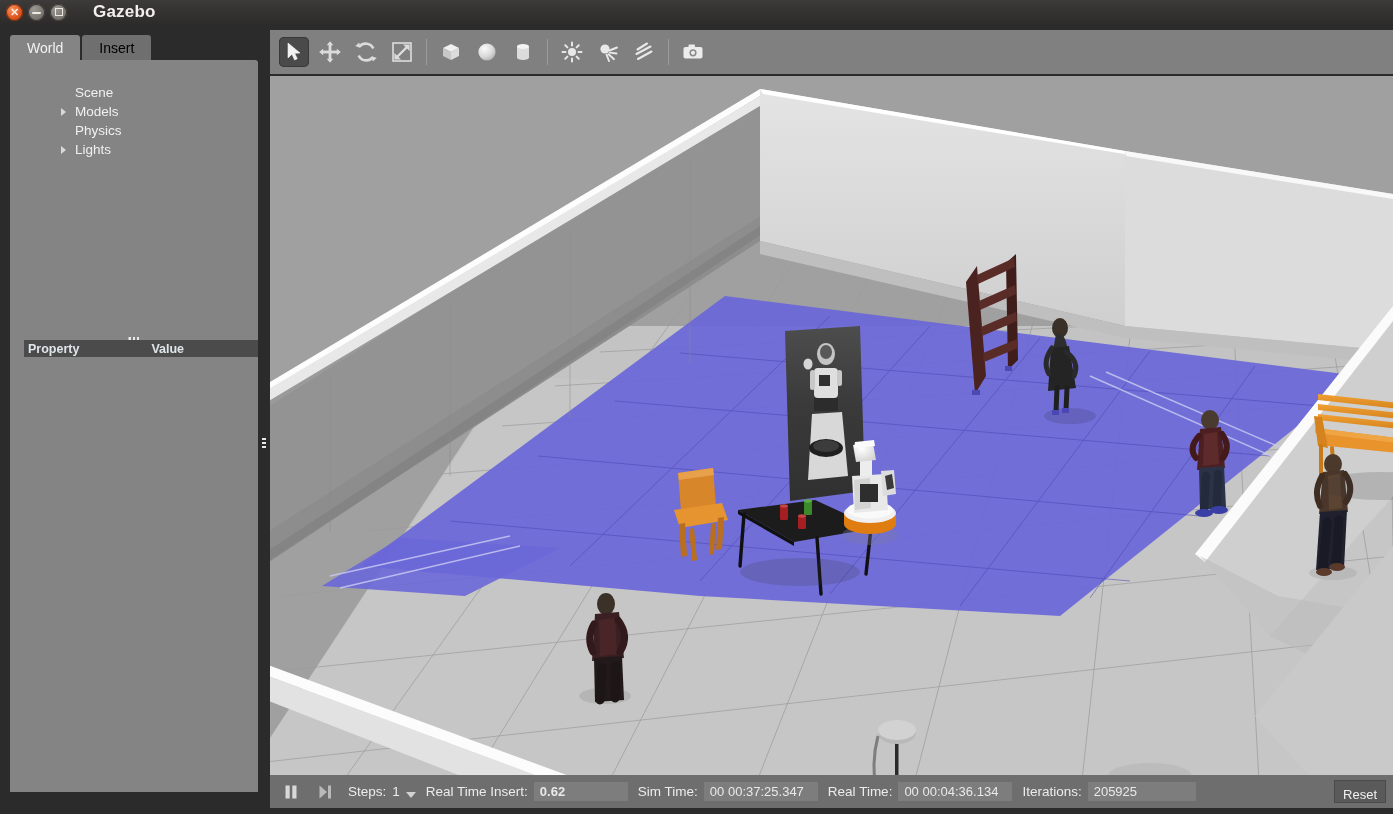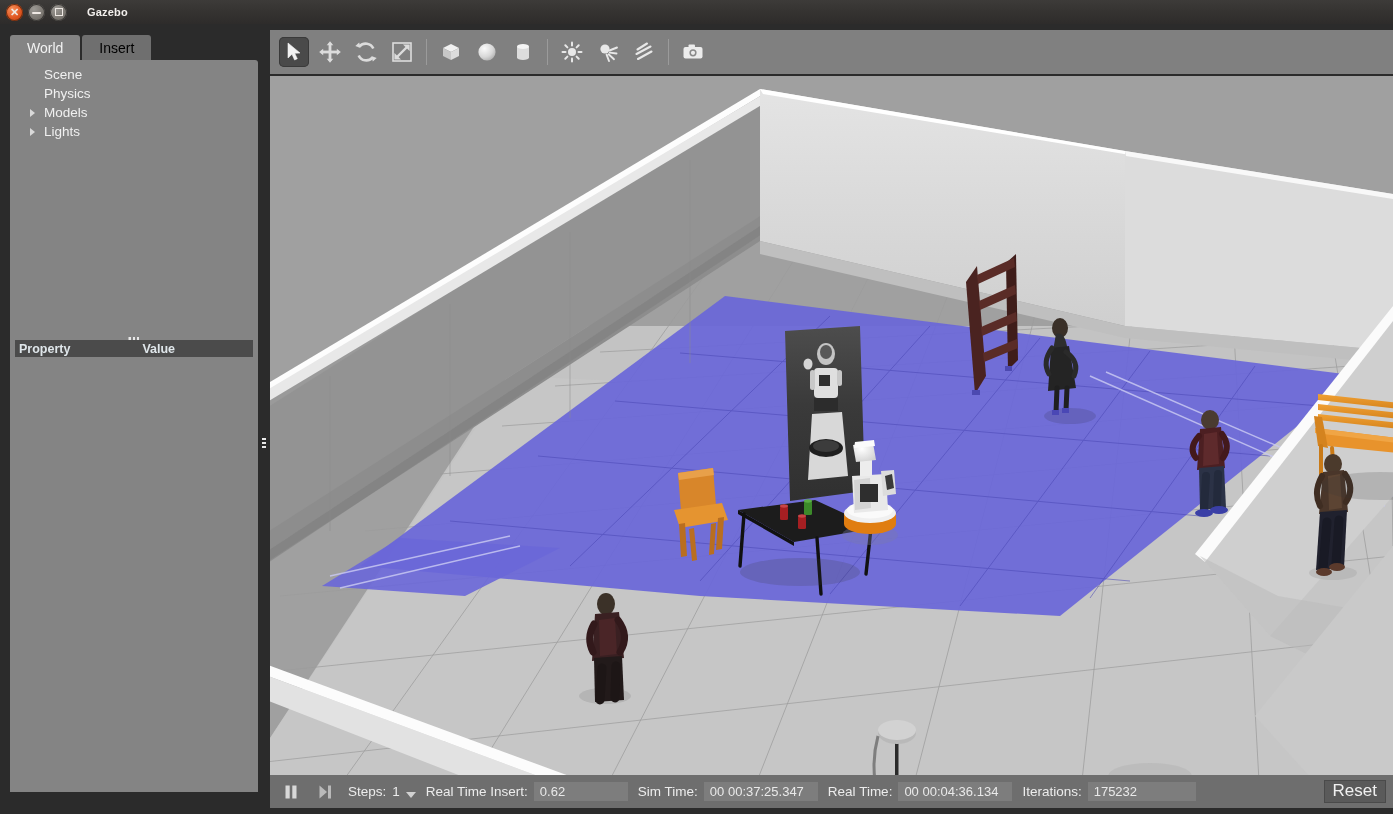--- a/index.html
+++ b/index.html
@@ -36,21 +36,21 @@
   }
   .winbtn .bar {
     position: absolute; left: 4px; right: 4px; top: 8px; height: 2px;
     background: #efe9e4; border-radius: 1px;
   }
   .winbtn .sq {
     position: absolute; left: 4.5px; top: 4.5px; width: 8px; height: 8px;
     border: 1.6px solid #efe9e4;
   }
   #window-title {
-    margin-left: 20px; color: #f2efec; font-size: 11px; font-weight: bold;
+    margin-left: 26px; color: #f2efec; font-size: 17px; font-weight: bold;
     letter-spacing: 0.2px;
   }
 
   
   #left-dock {
     position: absolute; left: 0; top: 24px; width: 270px; height: 790px;
     background: #2b2b2b;
   }
   #tabbar {
     position: absolute; left: 10px; top: 11px; height: 25px;
@@ -64,22 +64,23 @@
   }
   .tab.active { background: #848484; color: #f2f2f2; }
   .tab.inactive { background: #6f6f6f; color: #000000; margin-left: 2px; }
 
   #world-panel {
     position: absolute; left: 10px; top: 36px; width: 248px; height: 732px;
     background: #848484;
     border-top-right-radius: 3px;
   }
   #tree {
-    position: absolute; left: 0; top: 0; right: 0; height: 272px;
+    position: absolute; left: 0; top: 18px; right: 0; height: 272px;
     padding-top: 5px;
+    padding-left: 31px;
   }
   .tree-item {
     height: 19px; display: flex; align-items: center;
     font-size: 13.5px; color: #f0f0f0;
     padding-left: 18px;
   }
   .tree-arrow {
     width: 11px; height: 11px; margin-right: 2px; flex: 0 0 auto;
     position: relative;
   }
@@ -96,21 +97,21 @@
   }
   #splitter-h .grip {
     position: absolute; left: 50%; transform: translateX(-50%); top: 3px;
     width: 11px; height: 4px;
     background:
       linear-gradient(to right, #e8e8e8 0 2px, transparent 2px 4px,
                       #e8e8e8 4px 6px, transparent 6px 8px,
                       #e8e8e8 8px 10px, transparent 10px);
   }
   #prop-header {
-    position: absolute; left: 5px; top: 280px; width: 238px; height: 17px;
+    position: absolute; left: 14px; top: 280px; width: 238px; height: 17px;
     background: #4b4b4b; display: flex; align-items: center;
   }
   .prop-col {
     font-size: 12.5px; font-weight: bold; color: #dfe6ea;
     padding-left: 4px;
   }
   .prop-col.value { margin-left: 68px; }
   #prop-body {
     position: absolute; left: 5px; top: 297px; width: 238px; bottom: 6px;
     background: #848484;
@@ -172,37 +173,37 @@
   }
   .sb-label {
     font-size: 13.5px; color: #ececec; margin-left: 10px; white-space: nowrap;
     flex: 0 0 auto;
   }
   .sb-value {
     font-size: 13px; color: #e9e9e9; margin-left: 6px;
     background: #7d7d7d; height: 19px; line-height: 19px;
     padding: 0 6px; flex: 0 0 auto;
   }
-  .sb-value.w-rtf { width: 94px; }
+  .sb-value.w-rtf { width: 94px; font-weight: bold; }
   .sb-value.w-sim { width: 114px; }
   .sb-value.w-real { width: 114px; }
   .sb-value.w-iter { width: 108px; }
   .sb-steps-val {
     font-size: 13.5px; color: #ececec; margin-left: 6px;
   }
   .caret-down {
     width: 0; height: 0; margin-left: 6px; margin-top: 6px;
     border-left: 5px solid transparent; border-right: 5px solid transparent;
     border-top: 6px solid #d2d2d2; flex: 0 0 auto;
   }
   #reset-btn {
     margin-left: auto; margin-right: 7px;
     height: 23px; padding: 0 8px;
-    background: #5a5a5a; color: #f0f0f0; font-size: 17px;
-    display: flex; align-items: flex-start; border: 1px solid #4a4a4a;
+    background: #5a5a5a; color: #f0f0f0; font-size: 13px;
+    display: flex; align-items: flex-end; border: 1px solid #4a4a4a;
     flex: 0 0 auto;
   }
 </style>
 </head>
 <body>
 
 <div id="titlebar">
   <div class="winbtn" id="btn-close">
     <span class="glyph">✕</span>
   </div>
@@ -227,26 +228,26 @@
   </div>
 
   <div id="world-panel">
 
     <div id="tree">
       <div class="tree-item">
         <span class="tree-arrow"></span>
         <span class="tree-label">Scene</span>
       </div>
       <div class="tree-item">
+        <span class="tree-arrow has"></span>
+        <span class="tree-label">Models</span>
+      </div>
+      <div class="tree-item">
         <span class="tree-arrow"></span>
         <span class="tree-label">Physics</span>
-      </div>
-      <div class="tree-item">
-        <span class="tree-arrow has"></span>
-        <span class="tree-label">Models</span>
       </div>
       <div class="tree-item">
         <span class="tree-arrow has"></span>
         <span class="tree-label">Lights</span>
       </div>
     </div>
 
     <div id="splitter-h">
       <div class="grip"></div>
     </div>
@@ -716,19 +717,19 @@
     <span class="sb-label">Real Time Insert:</span>
     <span class="sb-value w-rtf">0.62</span>
 
     <span class="sb-label">Sim Time:</span>
     <span class="sb-value w-sim">00 00:37:25.347</span>
 
     <span class="sb-label">Real Time:</span>
     <span class="sb-value w-real">00 00:04:36.134</span>
 
     <span class="sb-label">Iterations:</span>
-    <span class="sb-value w-iter">175232</span>
+    <span class="sb-value w-iter">205925</span>
 
     <div id="reset-btn">
       <span>Reset</span>
     </div>
   </div>
 </div>
 
 </body></html>

